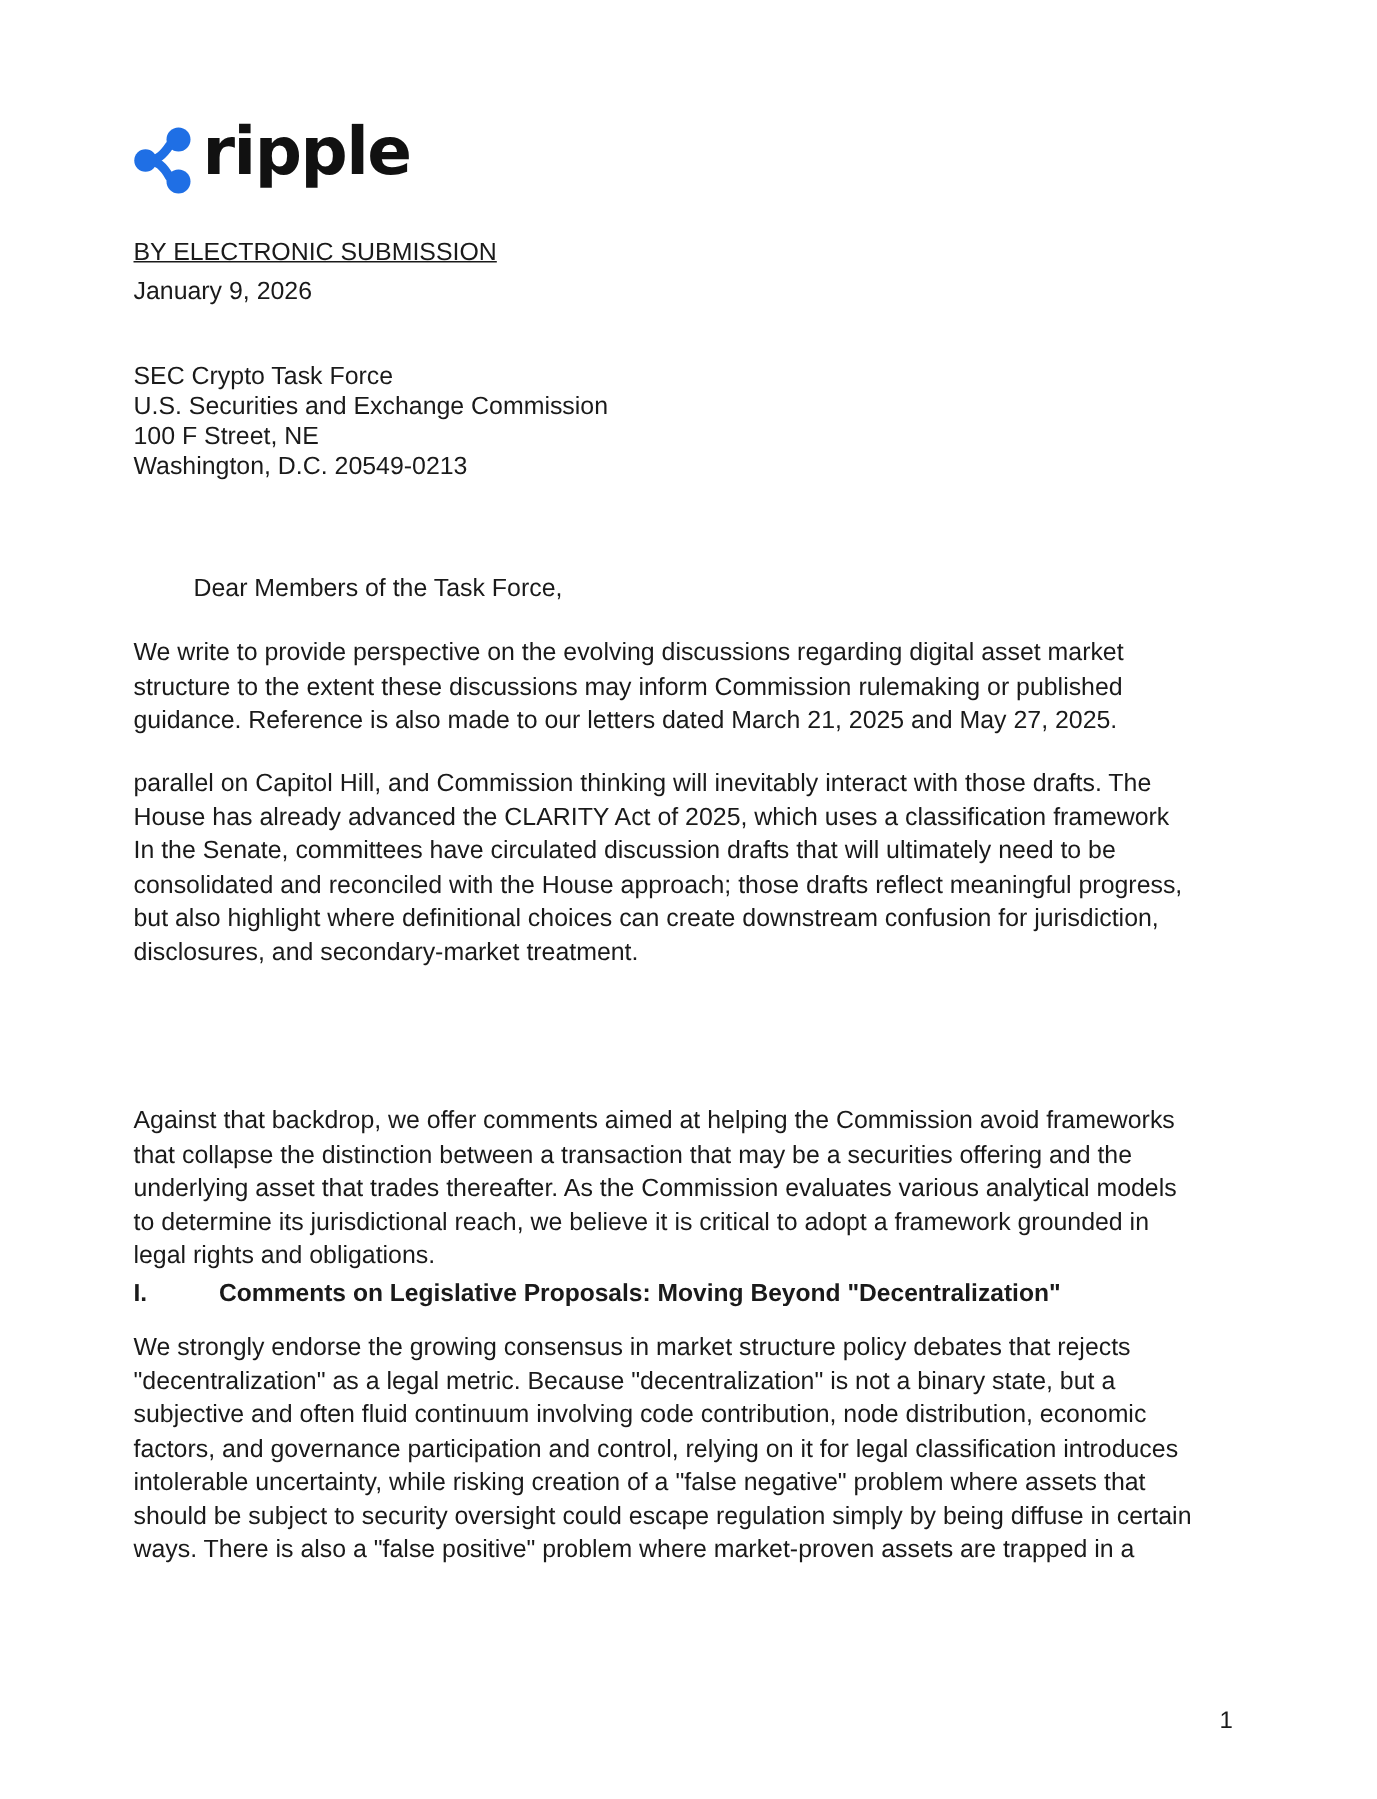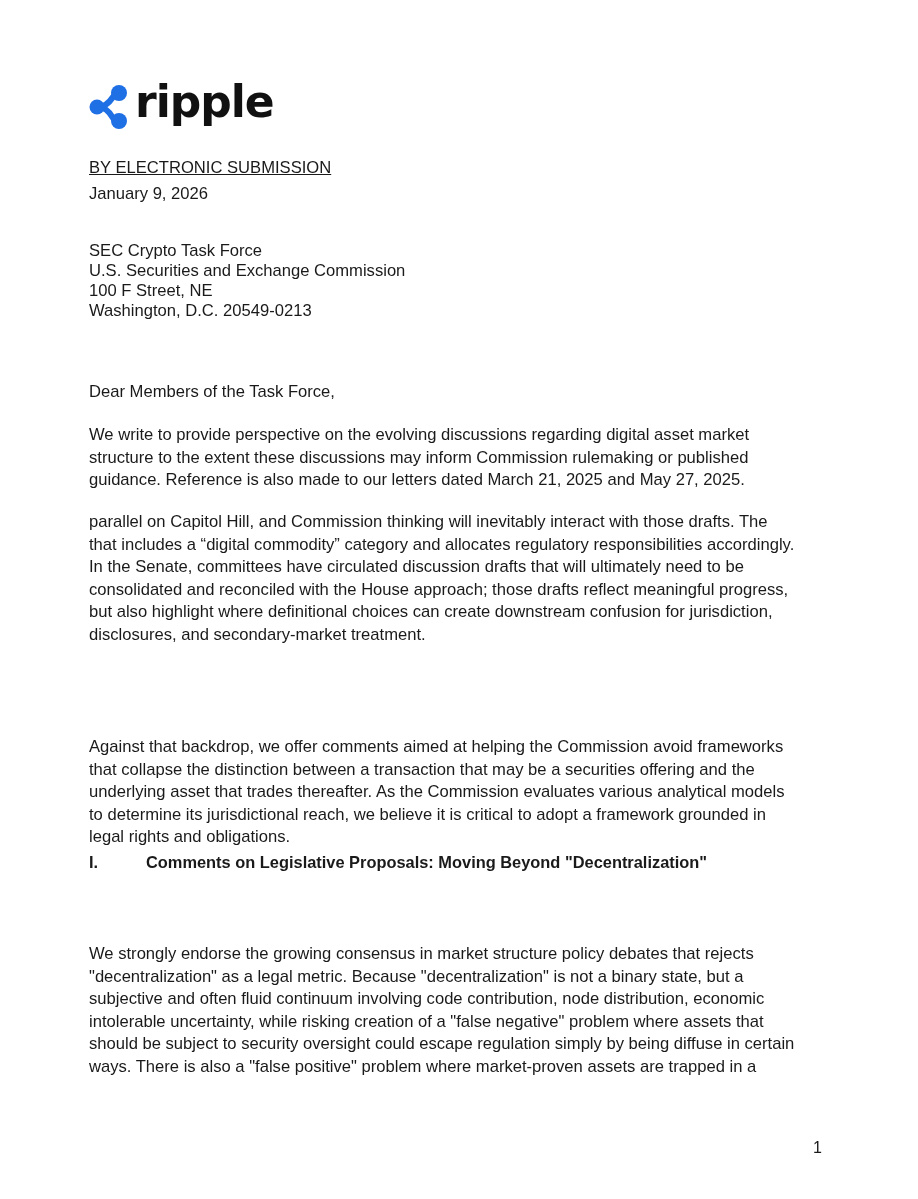--- a/index.html
+++ b/index.html
@@ -34,51 +34,52 @@
 
 <div class="line" style="top:184px;">January 9, 2026</div>
 
 <div class="block" style="top:241px; line-height:20px;">
   <div>SEC Crypto Task Force</div>
   <div>U.S. Securities and Exchange Commission</div>
   <div>100 F Street, NE</div>
   <div>Washington, D.C. 20549-0213</div>
 </div>
 
-<div class="line" style="top:382px;">Dear Members of the Task Force,</div>
+<div class="line" style="top:382px;margin-left:40px;">Dear Members of the Task Force,</div>
 
 <div class="block" style="top:424px;">
   <div>We write to provide perspective on the evolving discussions regarding digital asset market</div>
   <div>structure to the extent these discussions may inform Commission rulemaking or published</div>
   <div>guidance. Reference is also made to our letters dated March 21, 2025 and May 27, 2025.</div>
 </div>
 
 <div class="block" style="top:511px;">
   <div>parallel on Capitol Hill, and Commission thinking will inevitably interact with those drafts. The</div>
-  <div>that includes a “digital commodity” category and allocates regulatory responsibilities accordingly.</div>
+  <div>House has already advanced the CLARITY Act of 2025, which uses a classification framework</div>
   <div>In the Senate, committees have circulated discussion drafts that will ultimately need to be</div>
   <div>consolidated and reconciled with the House approach; those drafts reflect meaningful progress,</div>
   <div>but also highlight where definitional choices can create downstream confusion for jurisdiction,</div>
   <div>disclosures, and secondary-market treatment.</div>
 </div>
 
 <div class="block" style="top:736px;">
   <div>Against that backdrop, we offer comments aimed at helping the Commission avoid frameworks</div>
   <div>that collapse the distinction between a transaction that may be a securities offering and the</div>
   <div>underlying asset that trades thereafter. As the Commission evaluates various analytical models</div>
   <div>to determine its jurisdictional reach, we believe it is critical to adopt a framework grounded in</div>
   <div>legal rights and obligations.</div>
 </div>
 
 <div class="heading">
   <span class="num">I.</span><span>Comments on Legislative Proposals: Moving Beyond "Decentralization"</span>
 </div>
 
-<div class="block" style="top:943px;">
+<div class="block" style="top:887px;">
   <div>We strongly endorse the growing consensus in market structure policy debates that rejects</div>
   <div>"decentralization" as a legal metric. Because "decentralization" is not a binary state, but a</div>
   <div>subjective and often fluid continuum involving code contribution, node distribution, economic</div>
+  <div>factors, and governance participation and control, relying on it for legal classification introduces</div>
   <div>intolerable uncertainty, while risking creation of a "false negative" problem where assets that</div>
   <div>should be subject to security oversight could escape regulation simply by being diffuse in certain</div>
   <div>ways. There is also a "false positive" problem where market-proven assets are trapped in a</div>
 </div>
 
 <div class="pagenum">1</div>
 
 </body></html>

